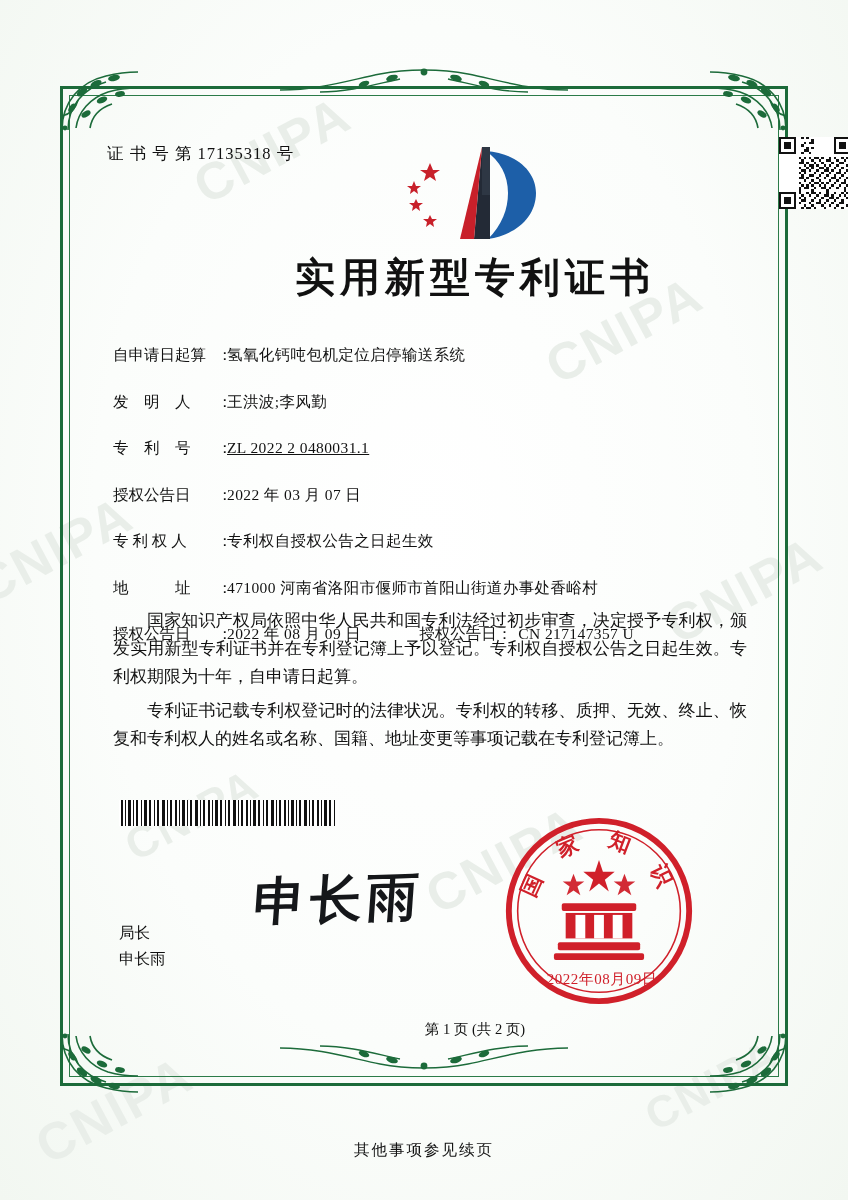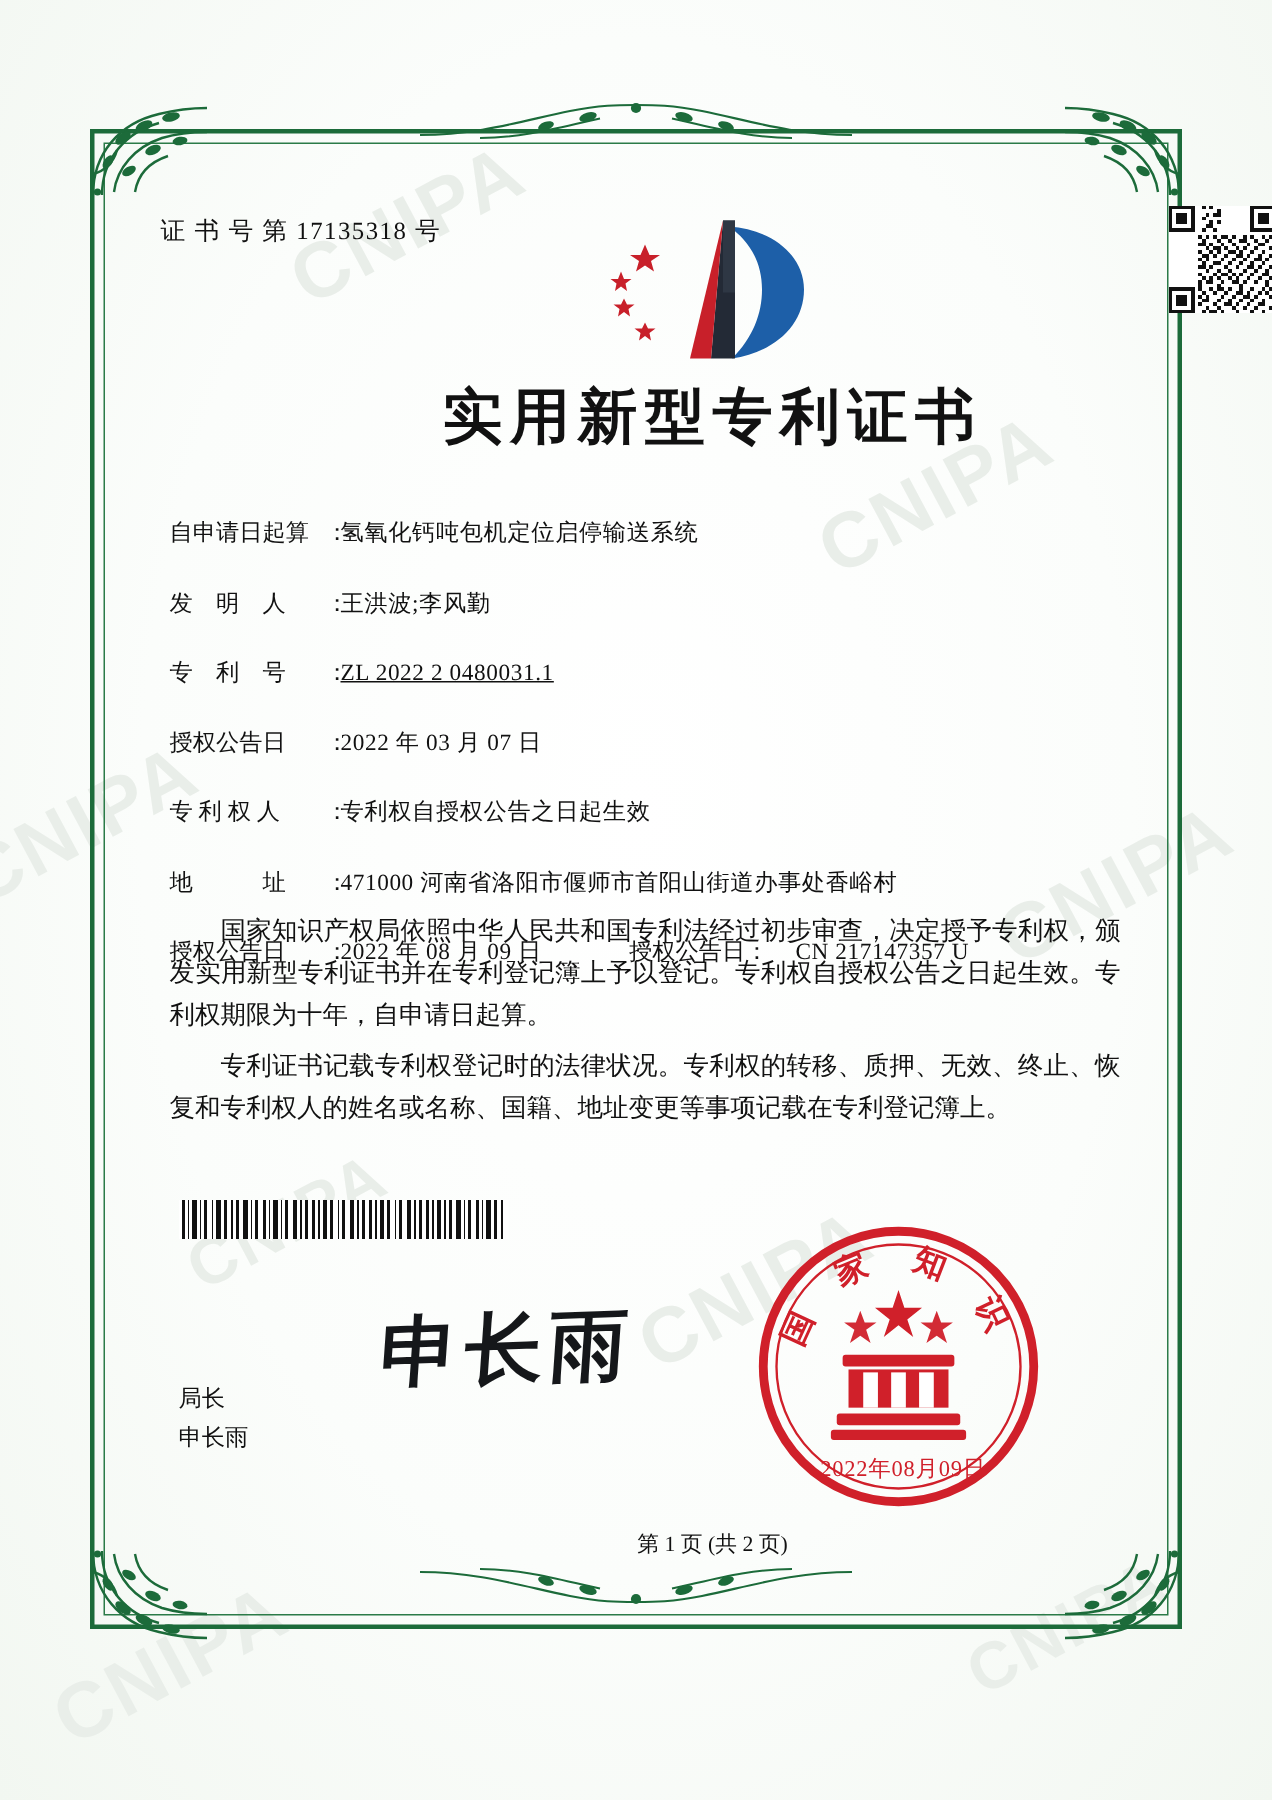--- a/index.html
+++ b/index.html
@@ -155,21 +155,21 @@
   }
   .f-colon { width: 10px; flex: 0 0 10px; }
   .f-val { flex: 1 1 auto; letter-spacing: 0.4px; }
   .f-val.mono { font-family: "Liberation Serif", serif; text-decoration: underline; }
 
   .f-row.dual .f-val { flex: 0 0 auto; }
   .f-label2 {
     margin-left: 58px;
     white-space: nowrap;
   }
-  .f-val2 { margin-left: 18px; letter-spacing: 0.4px; }
+  .f-val2 { margin-left: 6px; letter-spacing: 0.4px; }
 
   
   .paras {
     position: absolute;
     left: 44px;
     top: 512px;
     width: 634px;
     font-size: 17px;
     line-height: 28px;
     color: #111;
@@ -729,13 +729,14 @@
         <text font-family="'DejaVu Serif','Liberation Serif',serif" font-size="22" font-weight="700" fill="#d0202a" letter-spacing="10">
           <textPath href="#ringpath" startOffset="6%">国 家 知 识 产 权 局</textPath>
         </text>
       </svg>
     </div>
     <div class="seal-date">2022年08月09日</div>
 
     <div class="page-no">第 1 页 (共 2 页)</div>
   </div>
 
+  <div class="footer-note">其他事项参见续页</div>
 </div>
 
 </body></html>

